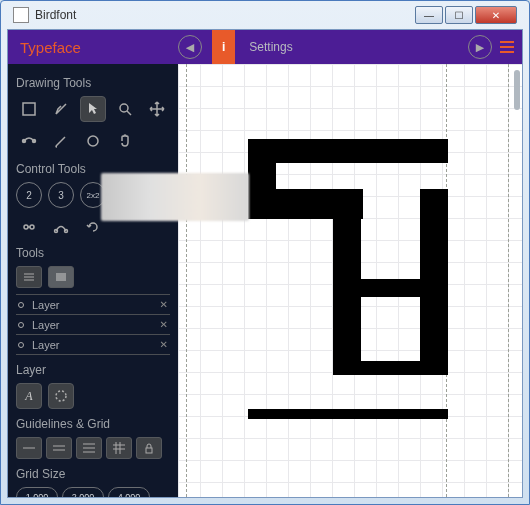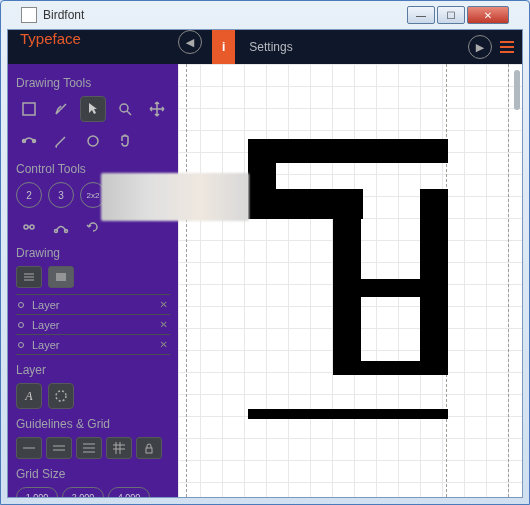--- a/index.html
+++ b/index.html
@@ -1,39 +1,39 @@
 <!DOCTYPE html>
 <html><head>
 <meta charset="utf-8">
 <style>
 * { margin: 0; padding: 0; box-sizing: border-box; font-family: Arial, sans-serif; }
 body { width: 530px; height: 505px; background: #d4e4f0; overflow: hidden; }
 
 .win-outer { border: 1px solid #4a7abc; border-radius: 4px 4px 0 0; background: linear-gradient(#e8f0f8,#d0e0f0); width: 530px; height: 505px; position: relative; }
-.titlebar { height: 28px; display: flex; align-items: center; padding: 0 20px; }
+.titlebar { height: 28px; display: flex; align-items: center; padding: 0 12px; }
 .titlebar .app-icon { width: 16px; height: 16px; background: #fff; border: 1px solid #888; margin-right: 6px; }
 .titlebar .title { font-size: 12px; color: #333; flex: 1; }
 .winbtns { display: flex; gap: 2px; }
 .winbtn { width: 28px; height: 18px; border: 1px solid #5a7aa0; background: linear-gradient(#f0f4fa,#cad8ea); border-radius: 2px; display: flex; align-items: center; justify-content: center; font-size: 10px; color: #333; }
 .winbtn.close { background: linear-gradient(#e98a7a,#c0392b); color: #fff; width: 42px; }
 
 .app-body { position: absolute; top: 28px; left: 6px; right: 6px; bottom: 6px; background: #393c3f; display: flex; flex-direction: column; overflow: hidden; border: 1px solid #7a98c0; }
 
-.topbar { height: 34px; background: #0f172a; display: flex; }
+.topbar { height: 34px; background: #4c1d95; display: flex; align-items: center; }
 .brand { color: #e85a2a; font-size: 15px; padding: 0 12px; width: 170px; font-weight: 500; }
 .nav-icon { width: 24px; height: 24px; border: 1.5px solid #888; border-radius: 50%; display: flex; align-items: center; justify-content: center; color: #aaa; font-size: 11px; margin-right: 10px; }
 .navtab { color: #b8bbbf; font-size: 12px; padding: 0 14px; height: 100%; display: flex; align-items: center; }
 .navtab.active { background: #e85a2a; color: #fff; font-weight: bold; padding: 0 10px; }
 .nav-right { margin-left: auto; display: flex; align-items: center; padding-right: 8px; gap: 6px; }
 .hamb { width: 14px; height: 12px; display: flex; flex-direction: column; justify-content: space-between; }
 .hamb div { height: 2px; background: #e85a2a; }
 
 .content { flex: 1; display: flex; overflow: hidden; }
 
-.sidebar { width: 170px; background: #4c1d95; color: #9fa3a8; font-size: 12px; padding: 6px 8px; overflow-y: hidden; position: relative; }
+.sidebar { width: 170px; background: #0f172a; color: #9fa3a8; font-size: 12px; padding: 6px 8px; overflow-y: hidden; position: relative; }
 .sec-title { font-size: 12px; color: #9fa3a8; margin: 6px 0 6px 0; }
 .tool-grid { display: flex; flex-wrap: wrap; gap: 6px; margin-bottom: 8px; }
 .tool { width: 26px; height: 26px; border: 1px solid #55585c; border-radius: 4px; background: #3e4145; display: flex; align-items: center; justify-content: center; color: #bfc3c8; }
 .tool.noborder { border: none; background: transparent; }
 .tool svg { width: 16px; height: 16px; stroke: #aaa; fill: none; stroke-width: 1.5; }
 .cp-row { display: flex; gap: 6px; margin-bottom: 6px; }
 .cp { width: 26px; height: 26px; border: 1.2px solid #7a7d82; border-radius: 50%; display: flex; align-items: center; justify-content: center; font-size: 10px; color: #bfc3c8; }
 .layer-view { display: flex; gap: 6px; margin-bottom: 6px; }
 .lv-btn { width: 26px; height: 22px; background: #3e4145; border: 1px solid #55585c; border-radius: 3px; display: flex; align-items: center; justify-content: center; }
 .lv-btn.active { background: #5a5e63; }
@@ -167,21 +167,21 @@
               </svg>
             </div>
           <div class="tool noborder">
               <svg viewBox="0 0 16 16">
                 <path d="M4 8 A4 4 0 1 1 8 12"></path>
                 <path d="M4 8 L2 6 M4 8 L6 6"></path>
               </svg>
             </div>
         </div>
 
-        <div class="sec-title">Drawing</div>
+        <div class="sec-title">Tools</div>
         <div class="layer-view">
           <div class="lv-btn">
               <svg width="14" height="12" viewBox="0 0 14 12" stroke="#aaa" fill="none">
                 <path d="M2 3 L12 3 M2 6 L12 6 M2 9 L12 9"></path>
               </svg>
             </div>
           <div class="lv-btn active">
               <svg width="14" height="12" viewBox="0 0 14 12" stroke="#ccc" fill="none">
                 <path d="M2 3 L12 3 M2 5 L12 5 M2 7 L12 7 M2 9 L12 9"></path>
               </svg>

